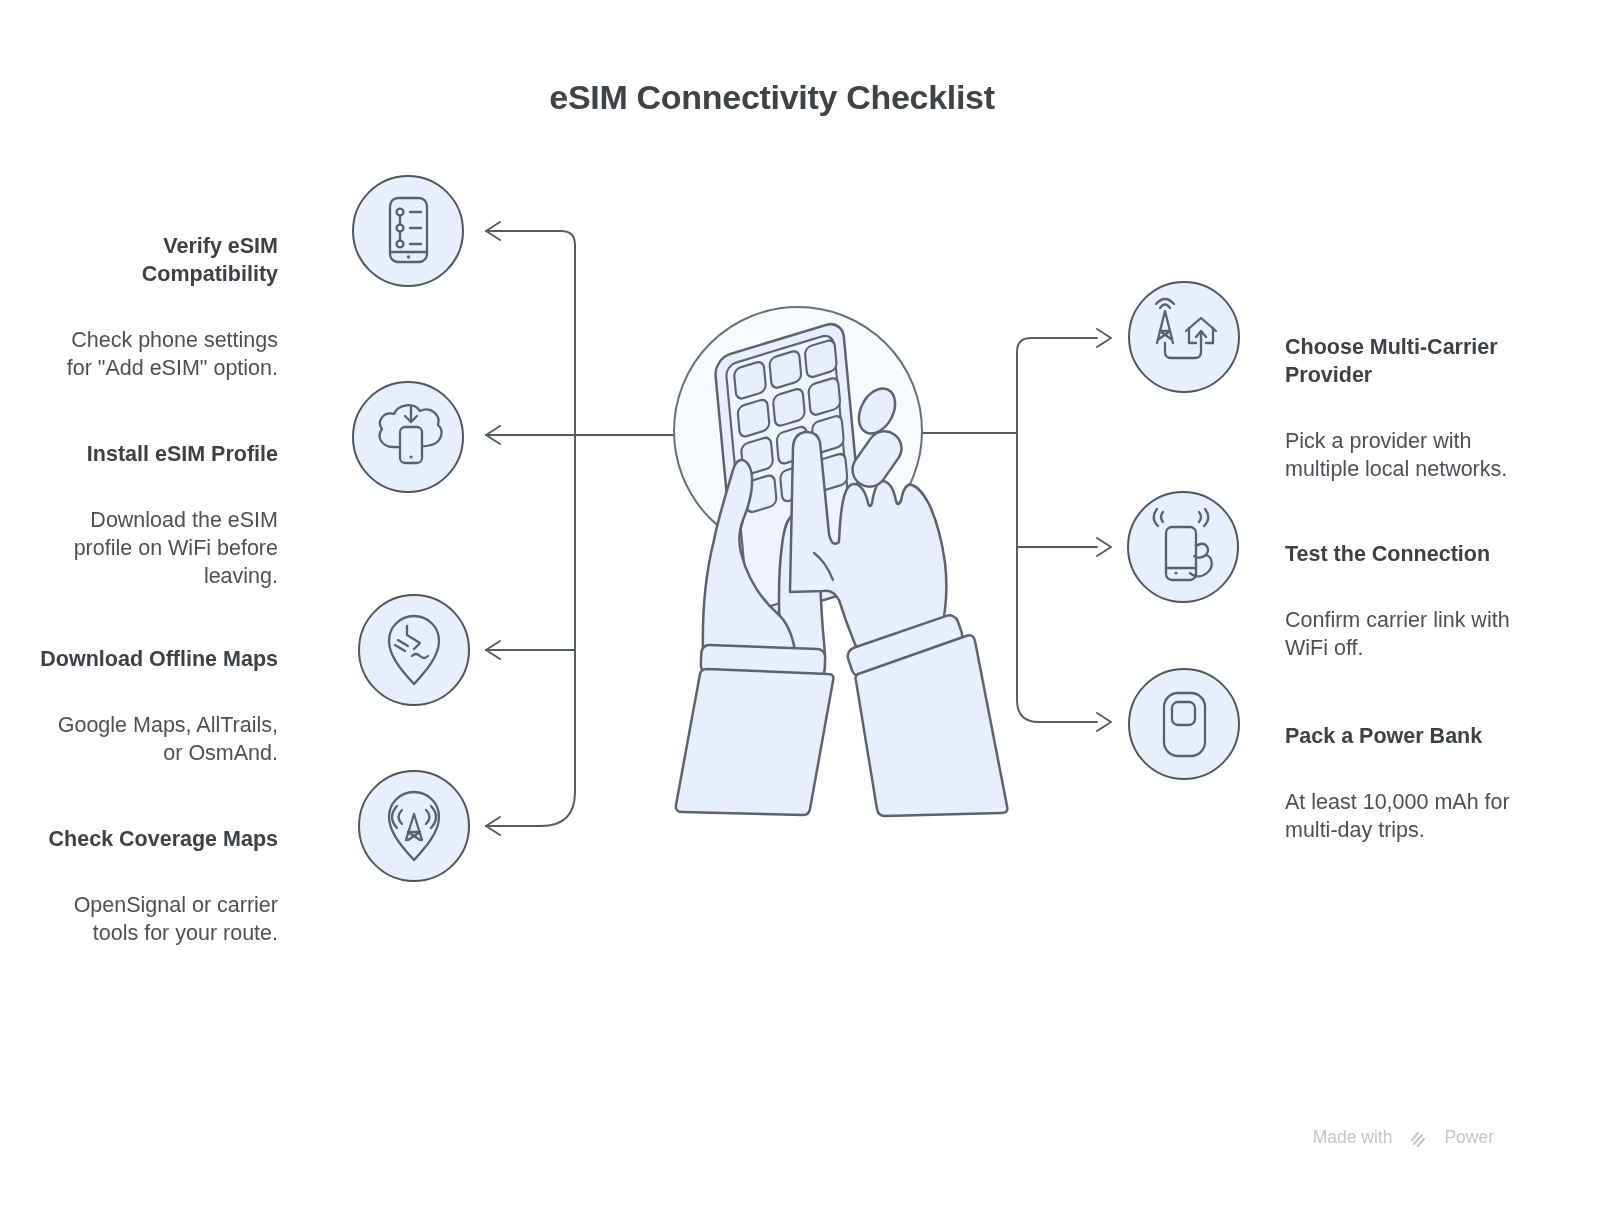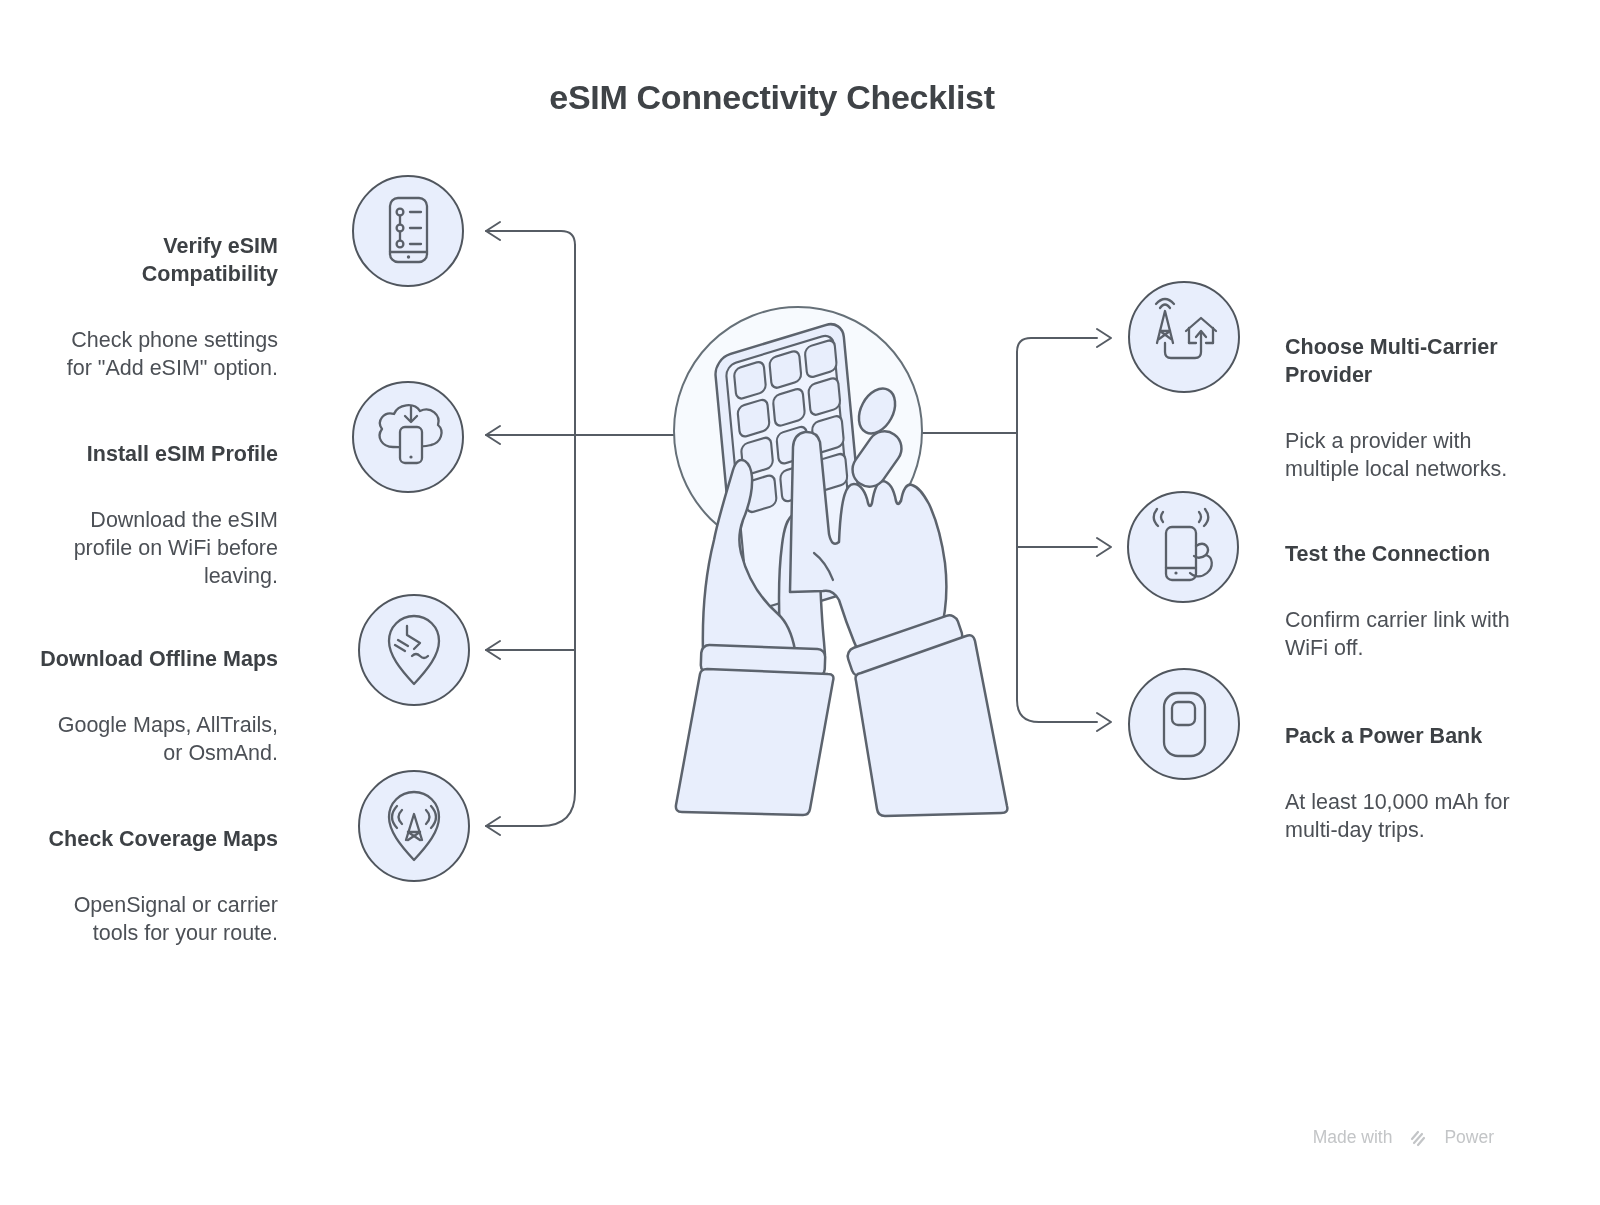--- a/index.html
+++ b/index.html
@@ -35,21 +35,21 @@
   .item.left{right:1286px;text-align:right;}
   .item.right{left:1285px;text-align:left;}
   .item-title{font-weight:700;font-size:21.5px;line-height:28px;color:var(--item-title-text);}
   .item-body{margin-top:20px;font-size:21.5px;line-height:28px;color:var(--body-text);}
   .connector{fill:none;stroke:var(--line);stroke-width:2;stroke-linecap:round;stroke-linejoin:round;}
   .ill-fill{fill:var(--ill-fill);stroke:var(--ill-stroke);stroke-width:2.5;stroke-linecap:round;stroke-linejoin:round;}
   .ill-screen{fill:var(--ill-screen);stroke:var(--ill-stroke);stroke-width:2.2;}
   .ill-key{fill:var(--ill-fill);stroke:var(--ill-stroke);stroke-width:2.2;}
   .ill-line{fill:none;stroke:var(--ill-stroke);stroke-width:2.2;stroke-linecap:round;}
   .watermark{
-    position:absolute;right:70px;top:1127px;display:flex;align-items:center;gap:17px;
+    position:absolute;right:70px;top:1127px;display:flex;align-items:flex-end;gap:17px;
     font-size:17.5px;color:var(--watermark);
   }
   .napkin-logo{display:inline-block;}
 </style>
 </head>
 <body>
 
 <div class="canvas">
 
   <h1 class="page-title">eSIM Connectivity Checklist</h1>

